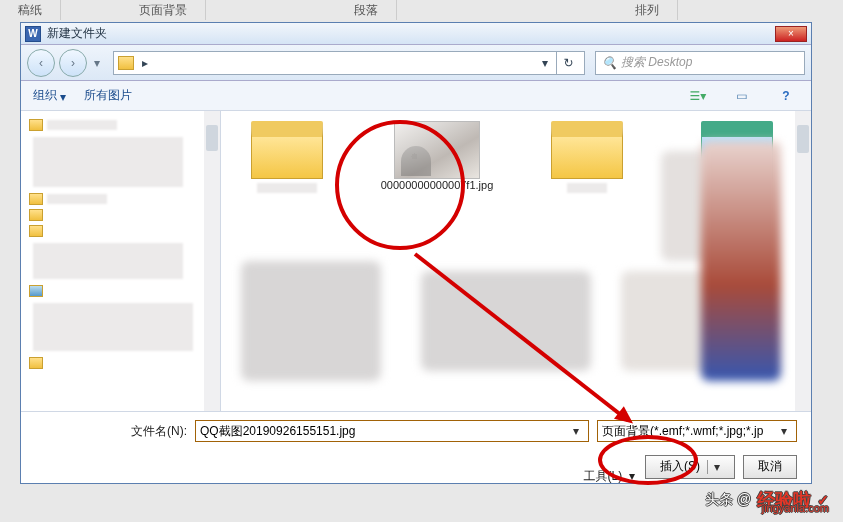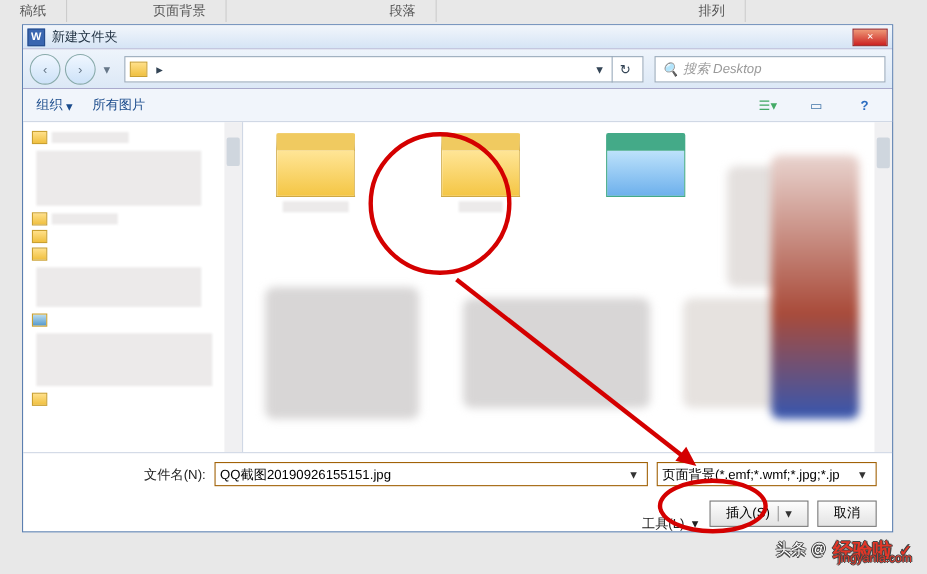--- a/index.html
+++ b/index.html
@@ -153,20 +153,24 @@
           <div class="side-thumb"></div>
         </div>
     </div>
 
     <div class="filepane">
       <div class="item-grid">
         <div class="fitem">
             <div class="big-folder"></div>
             <div class="blur-box" style="height:10px;width:60px;margin:0 auto"></div>
           </div>
+        <div class="fitem">
+          <div class="thumb"></div>
+          <div class="fname">00000000000007f1.jpg</div>
+        </div>
         <div class="fitem">
             <div class="big-folder"></div>
             <div class="blur-box" style="height:10px;width:40px;margin:0 auto"></div>
           </div>
         <div class="fitem">
             <div class="big-folder" style="background:linear-gradient(#bde2fb,#6db0ec);border-color:#4a8;"></div>
           </div>
       </div>
 
       <div class="blob" style="left:20px;top:150px;width:140px;height:120px"></div>

